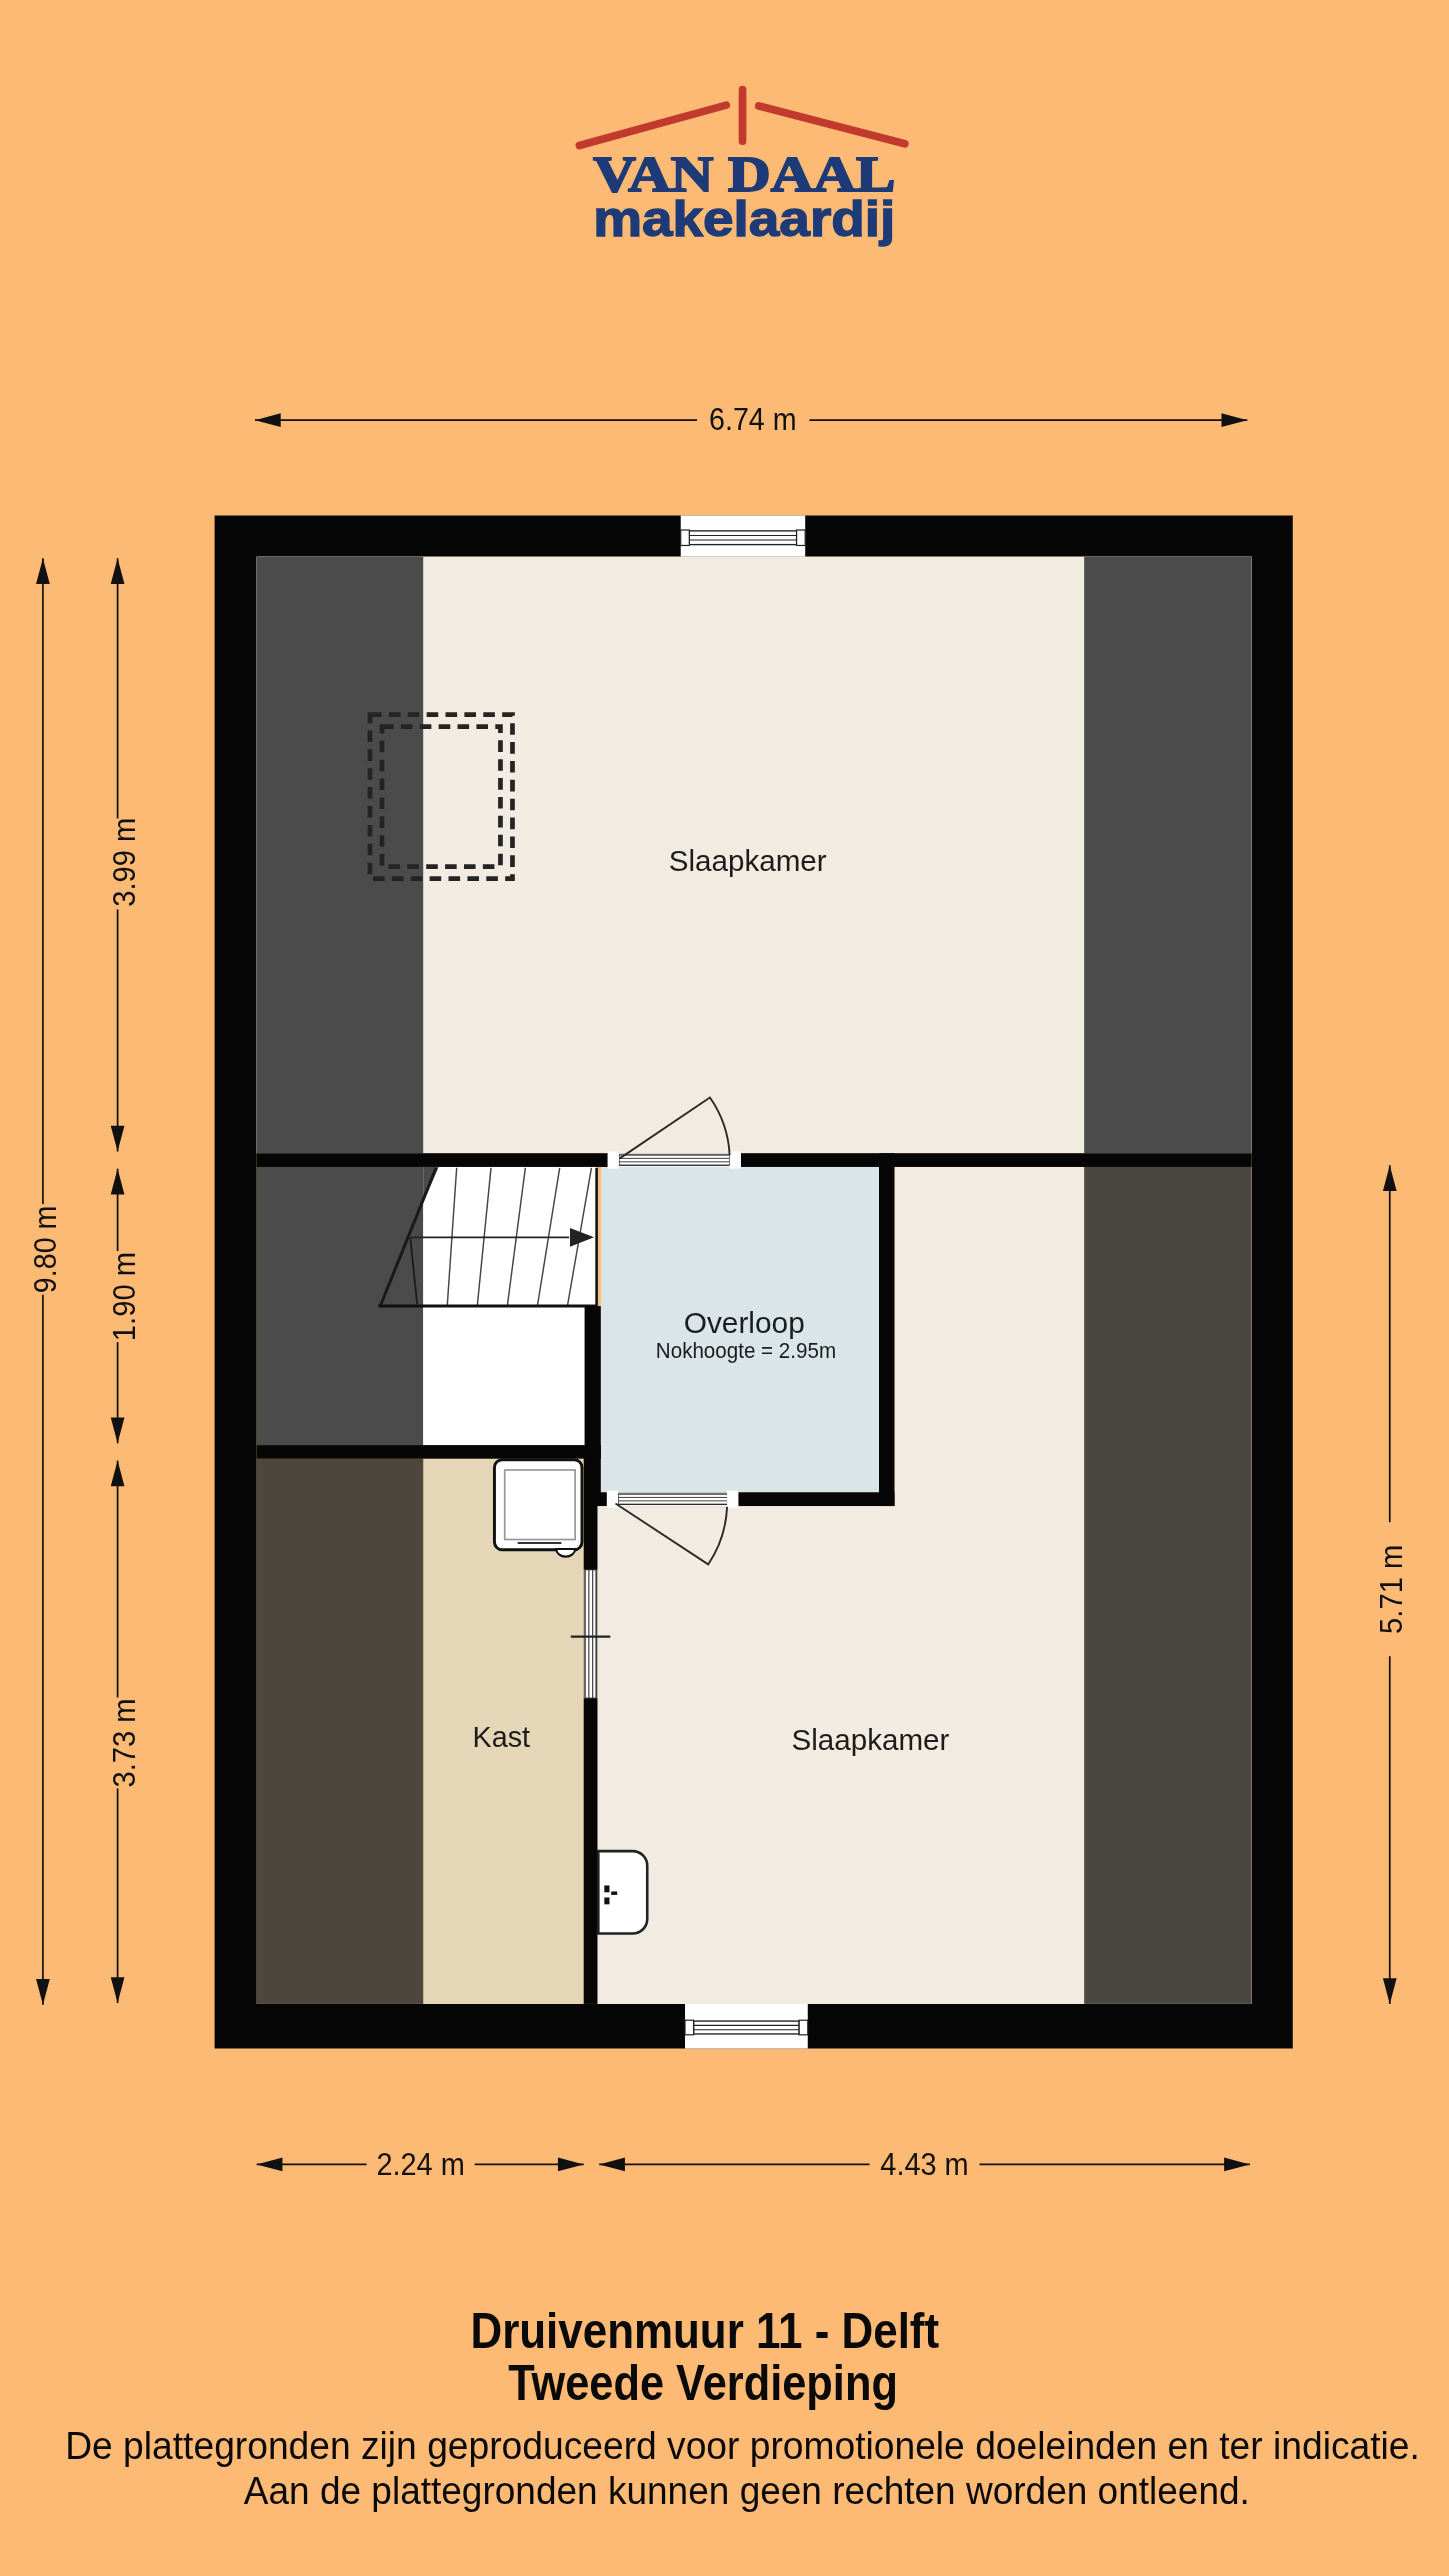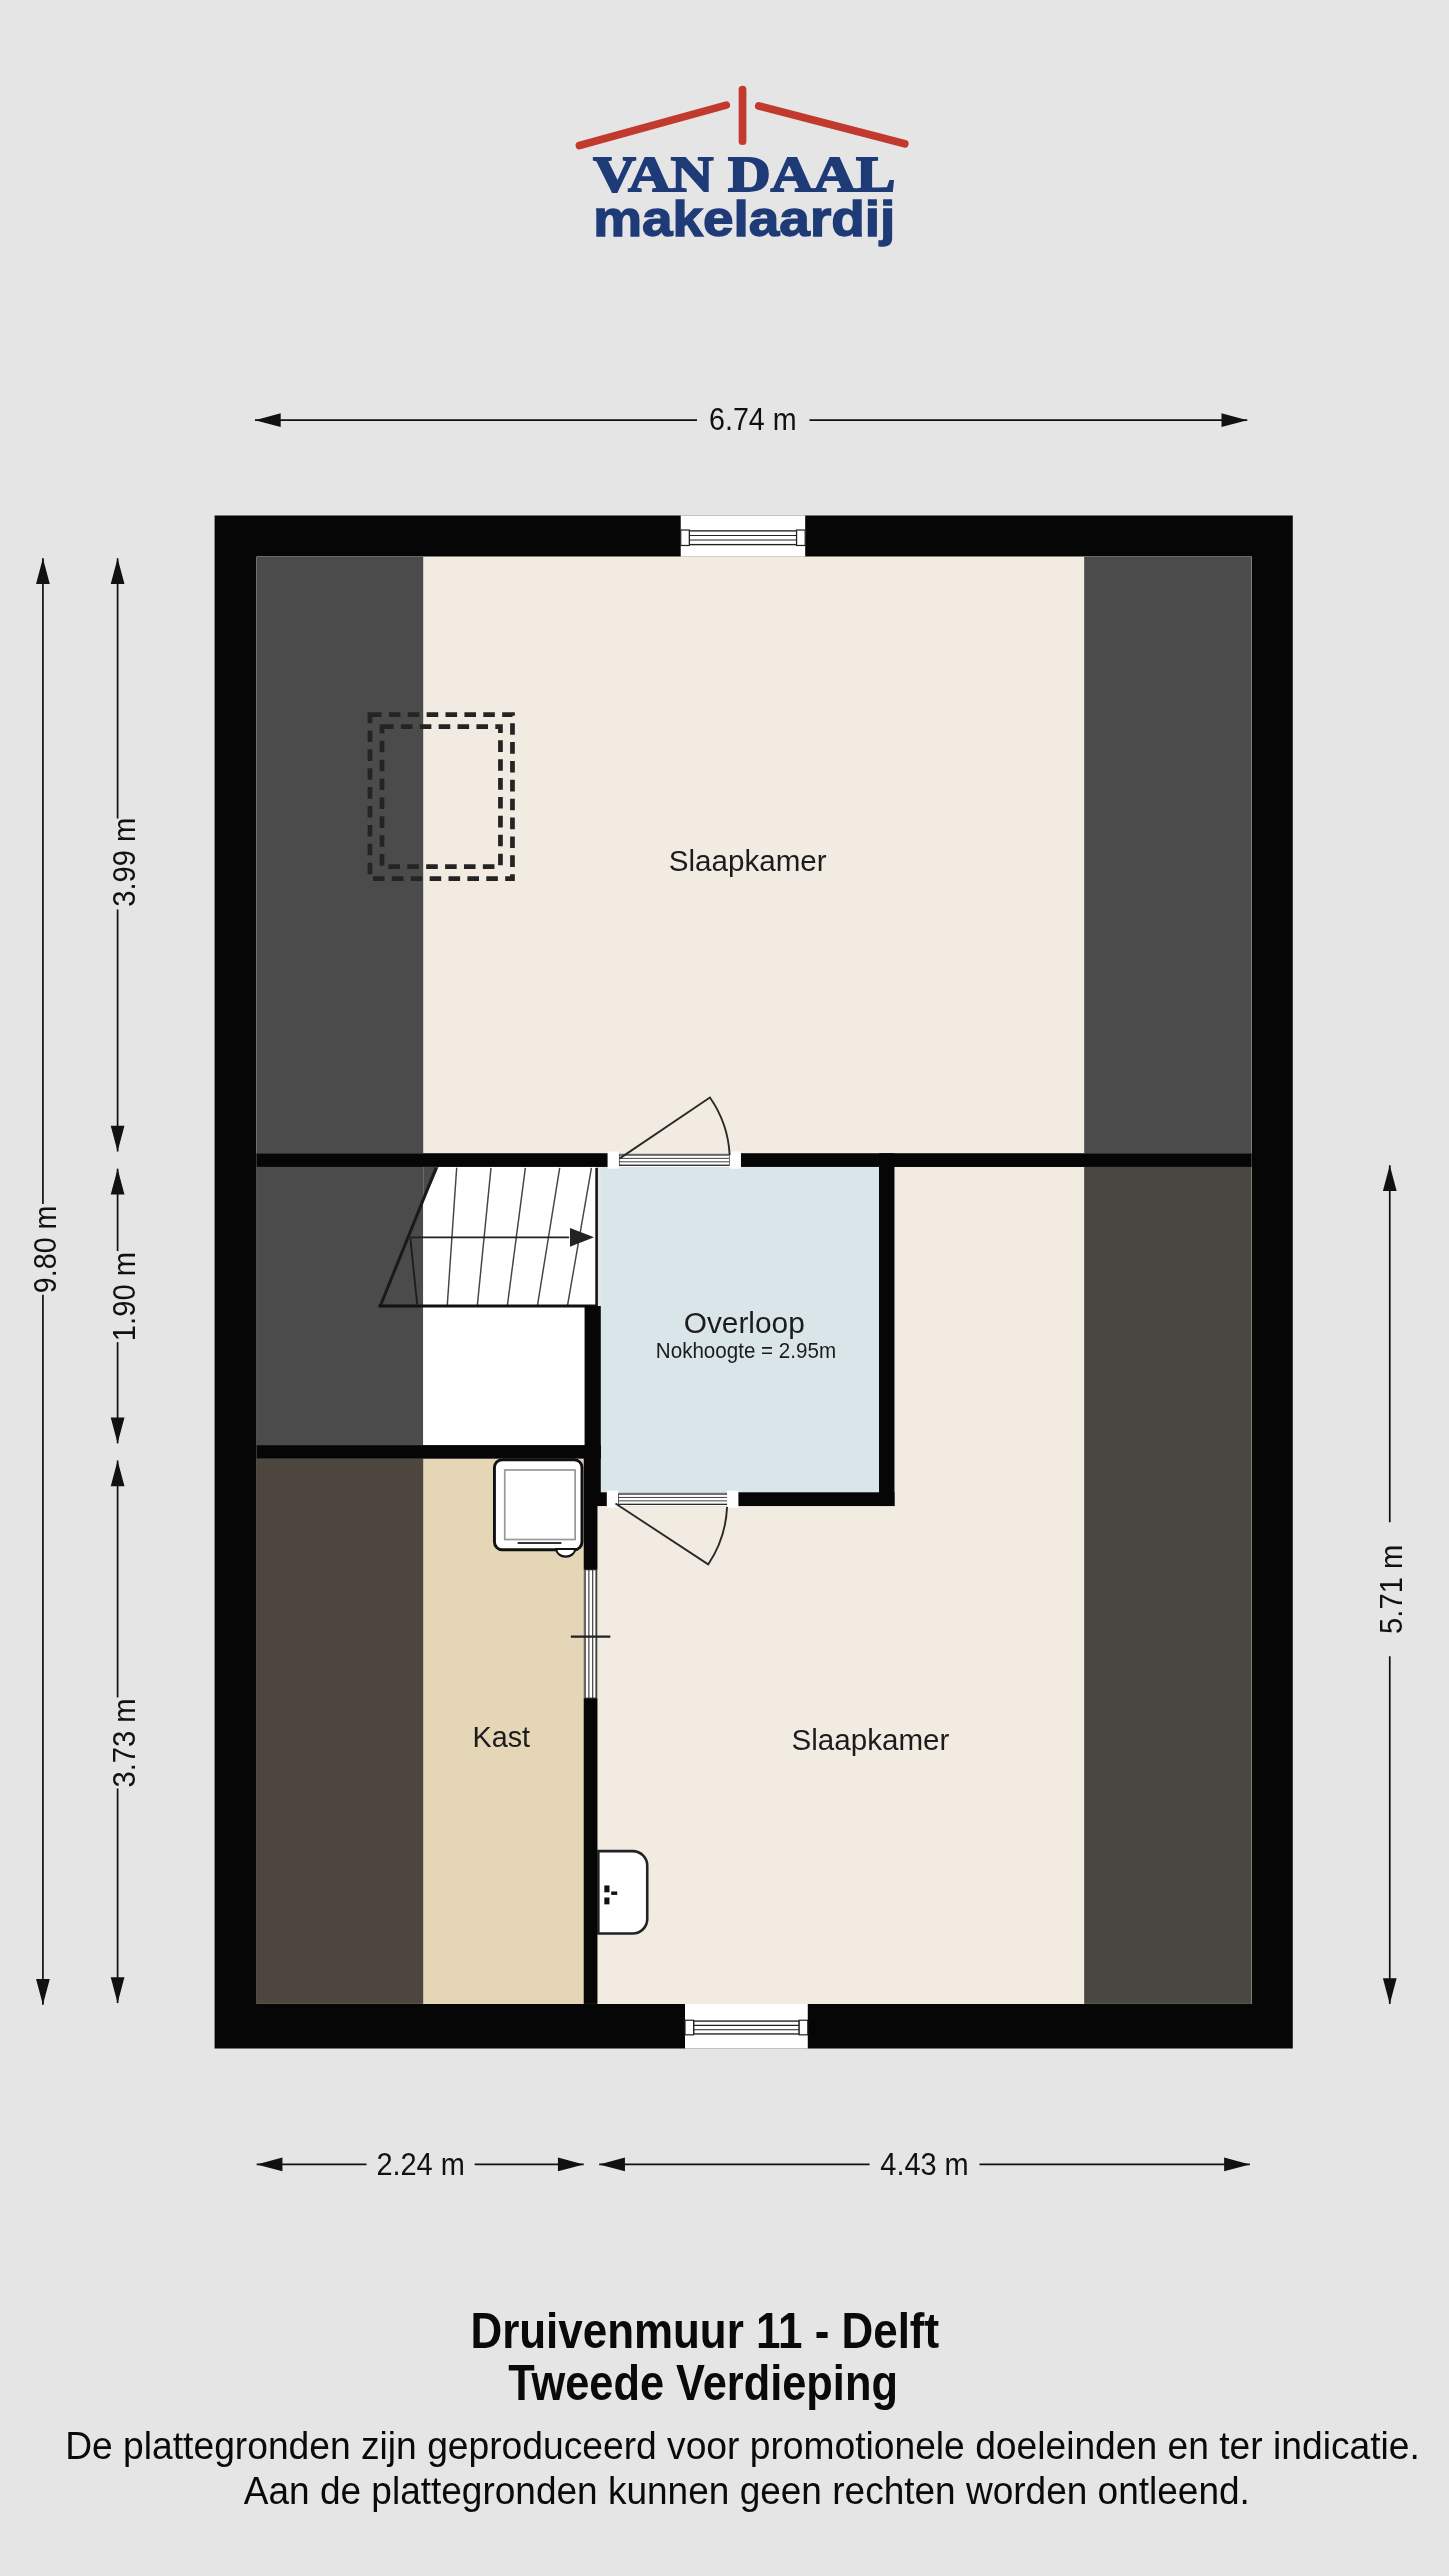--- a/index.html
+++ b/index.html
@@ -1,16 +1,16 @@
 <!DOCTYPE html>
 <html style="font-size:13.7px"><head>
 <meta charset="utf-8">
 <style>
   html,body{margin:0;padding:0;background:#ffffff;}
-  .page{position:relative;width:1449px;height:2576px;background:#e5e5e5;overflow:hidden;
+  .page{position:relative;width:1449px;height:2576px;background:#fdba74;overflow:hidden;
         font-family:"Liberation Sans", sans-serif;}
 </style>
 </head>
 <body>
 <div class="page">
 <svg width="1449" height="2576" viewBox="0 0 1688 3000" xmlns="http://www.w3.org/2000/svg">
 
 <g stroke="#c23a2d" stroke-width="9" stroke-linecap="round" fill="none">
   <line x1="675" y1="169" x2="846" y2="122"></line>
   <line x1="865" y1="104" x2="865" y2="164"></line>

